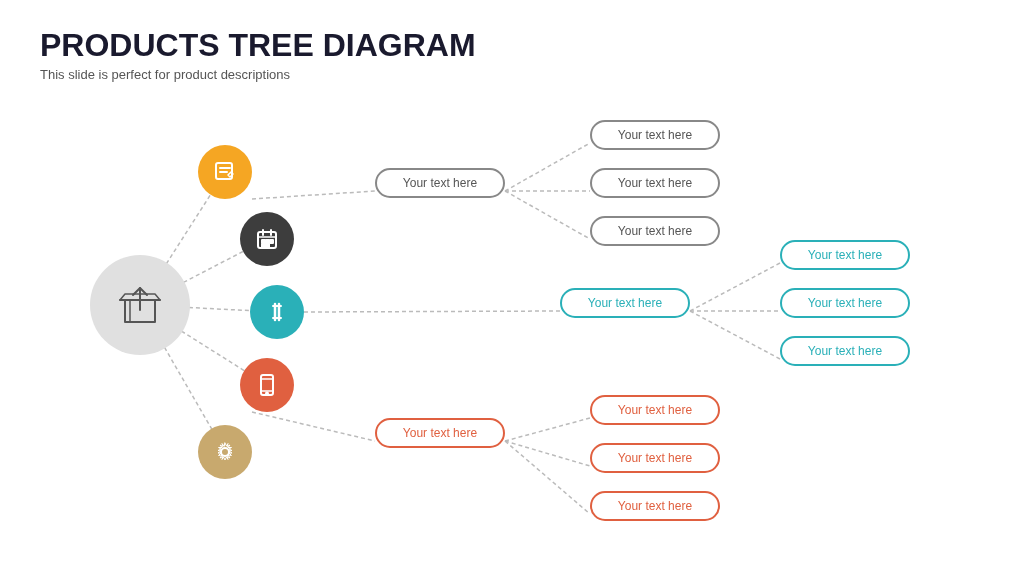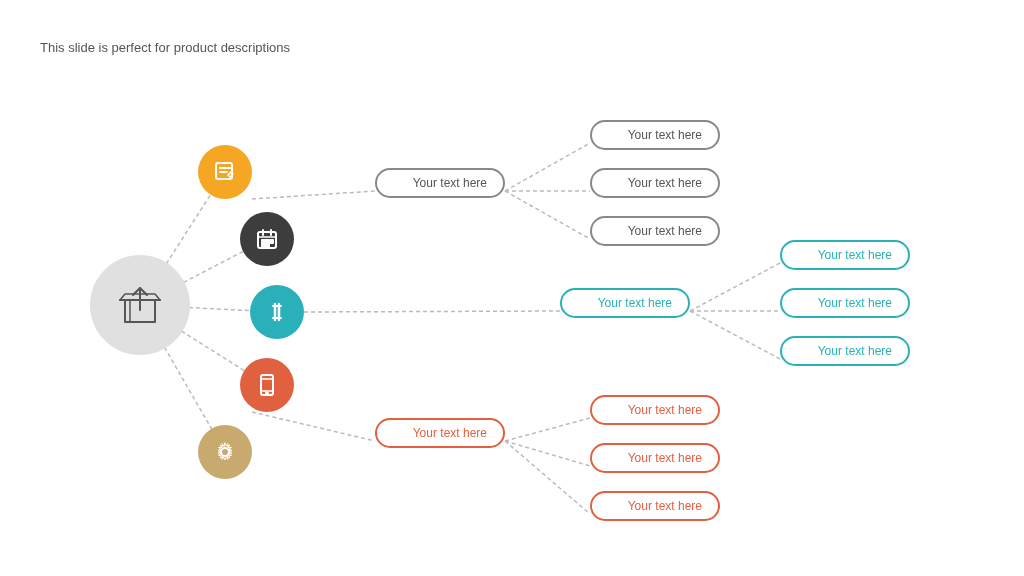--- a/index.html
+++ b/index.html
@@ -26,21 +26,21 @@
     }
     .title {
       font-size: 32px;
       font-weight: 900;
       color: #1a1a2e;
       line-height: 1.1;
     }
     .subtitle {
       font-size: 13px;
       color: #555;
-      margin-top: 12px;
+      margin-top: 4px;
     }
 
     
     .diagram {
       position: absolute;
       top: 100px;
       left: 30px;
       width: 960px;
       height: 450px;
     }
@@ -81,21 +81,21 @@
       position: absolute;
       border-radius: 20px;
       border: 2px solid;
       padding: 6px 16px;
       font-size: 12px;
       font-weight: 500;
       white-space: nowrap;
       background: white;
       display: flex;
       align-items: center;
-      justify-content: flex-end;
+      justify-content: center;
       min-width: 130px;
     }
 
     .pill-gray { border-color: #888; color: #555; }
     .pill-teal { border-color: #2ab0b8; color: #2ab0b8; }
     .pill-orange { border-color: #e06040; color: #e06040; }
 
     
     .pill-mid-top { left: 345px; top: 68px; }
     .pill-mid-bot { left: 345px; top: 318px; }
@@ -144,20 +144,21 @@
       stroke: #555;
       stroke-width: 2;
       stroke-linecap: round;
       stroke-linejoin: round;
     }
   </style>
 </head>
 <body>
 
 <div class="header">
+  <div class="title">PRODUCTS TREE DIAGRAM</div>
   <div class="subtitle">This slide is perfect for product descriptions</div>
 </div>
 
 <div class="diagram">
 
   <svg class="connectors">
 
     <line x1="110" y1="205" x2="195" y2="72" stroke="#bbb" stroke-width="1.5" stroke-dasharray="4,3"></line>
 
     <line x1="110" y1="205" x2="237" y2="139" stroke="#bbb" stroke-width="1.5" stroke-dasharray="4,3"></line>

